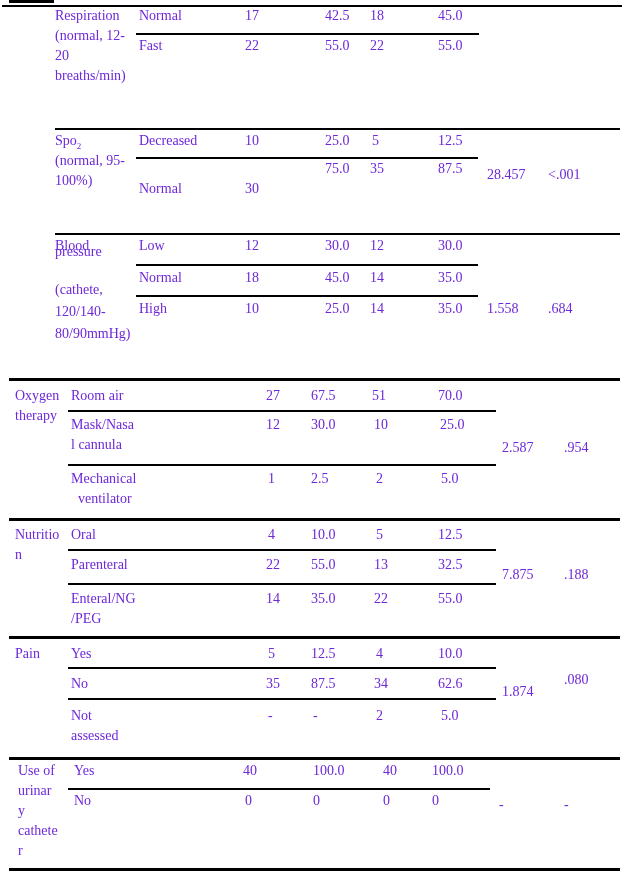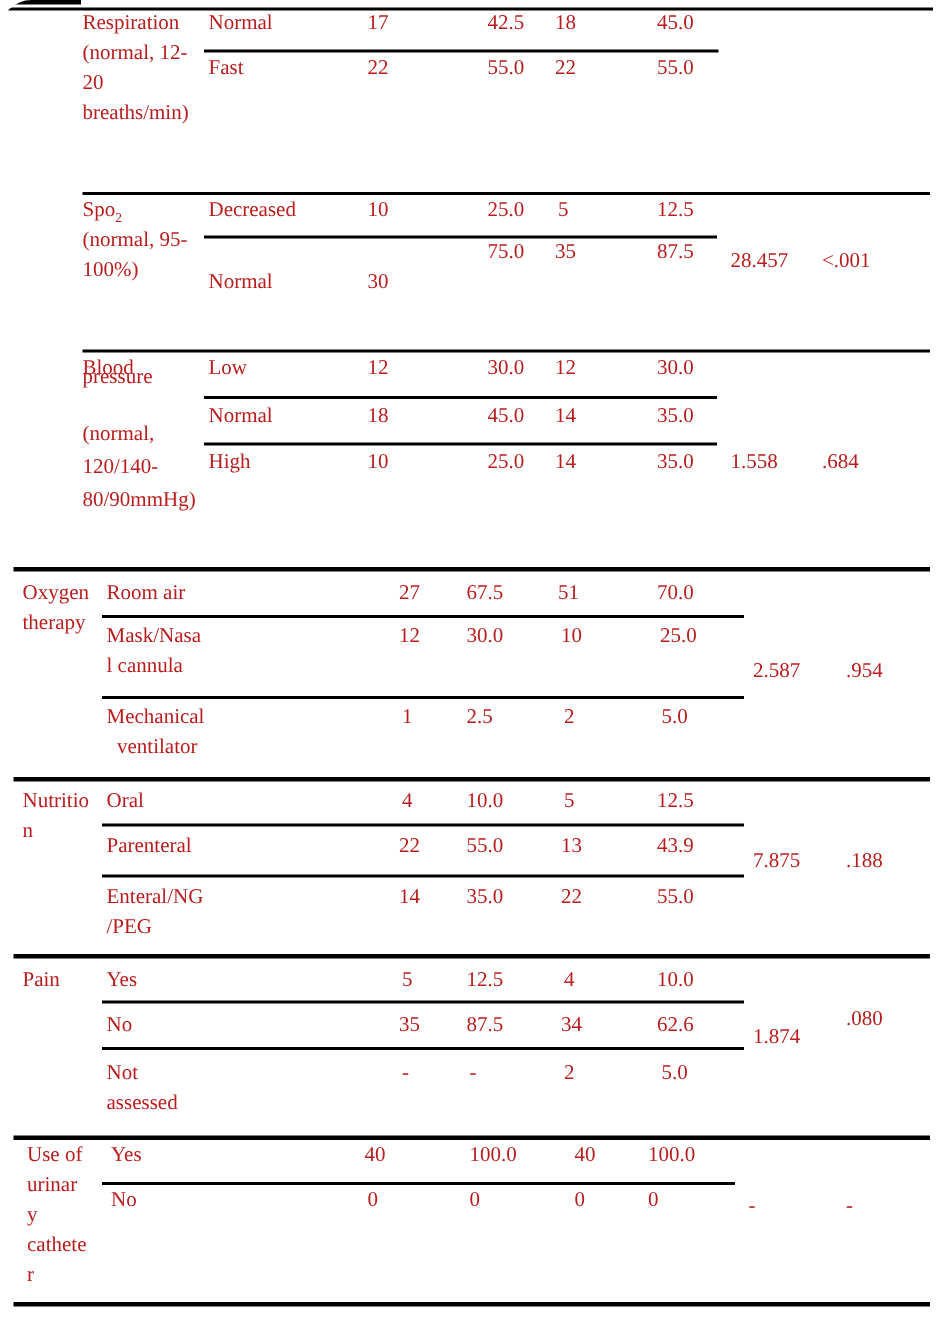--- a/index.html
+++ b/index.html
@@ -1,17 +1,17 @@
 <!DOCTYPE html>
 <html><head>
 <meta charset="utf-8">
 <style>
   html,body{margin:0;padding:0;background:#ffffff;}
   .page{position:relative;width:634px;height:896px;background:#ffffff;overflow:hidden;
-        font-family:"Liberation Serif", serif;color:#b91c1c;border-radius:21px;}
+        font-family:"Liberation Serif", serif;color:#6d28d9;}
   .t{position:absolute;font-size:14px;line-height:15px;white-space:nowrap;}
   .t sub{font-size:9px;line-height:1;}
   .rule{position:absolute;background:#000;}
 </style>
 </head>
 <body>
 
 <div class="page">
 
   <div class="rule" style="left:9px;top:0;width:45px;height:3px"></div>
@@ -61,21 +61,21 @@
   <span class="t" style="left:325px;top:161px">75.0</span>
   <span class="t" style="left:370px;top:161px">35</span>
   <span class="t" style="left:438px;top:161px">87.5</span>
   <span class="t" style="left:139px;top:181px">Normal</span>
   <span class="t" style="left:245px;top:181px">30</span>
   <span class="t" style="left:487px;top:167px">28.457</span>
   <span class="t" style="left:548px;top:167px">&lt;.001</span>
 
   <span class="t" style="left:55px;top:238px">Blood</span>
   <span class="t" style="left:55px;top:244px">pressure</span>
-  <span class="t" style="left:55px;top:282px">(normal,</span>
+  <span class="t" style="left:55px;top:282px">(cathete,</span>
   <span class="t" style="left:55px;top:304px">120/140-</span>
   <span class="t" style="left:55px;top:326px">80/90mmHg)</span>
   <span class="t" style="left:139px;top:238px">Low</span>
   <span class="t" style="left:245px;top:238px">12</span>
   <span class="t" style="left:325px;top:238px">30.0</span>
   <span class="t" style="left:370px;top:238px">12</span>
   <span class="t" style="left:438px;top:238px">30.0</span>
   <span class="t" style="left:139px;top:270px">Normal</span>
   <span class="t" style="left:245px;top:270px">18</span>
   <span class="t" style="left:325px;top:270px">45.0</span>
@@ -115,21 +115,21 @@
   <span class="t" style="left:15px;top:547px">n</span>
   <span class="t" style="left:71px;top:527px">Oral</span>
   <span class="t" style="left:268px;top:527px">4</span>
   <span class="t" style="left:311px;top:527px">10.0</span>
   <span class="t" style="left:376px;top:527px">5</span>
   <span class="t" style="left:438px;top:527px">12.5</span>
   <span class="t" style="left:71px;top:557px">Parenteral</span>
   <span class="t" style="left:266px;top:557px">22</span>
   <span class="t" style="left:311px;top:557px">55.0</span>
   <span class="t" style="left:374px;top:557px">13</span>
-  <span class="t" style="left:438px;top:557px">43.9</span>
+  <span class="t" style="left:438px;top:557px">32.5</span>
   <span class="t" style="left:71px;top:591px">Enteral/NG</span>
   <span class="t" style="left:71px;top:611px">/PEG</span>
   <span class="t" style="left:266px;top:591px">14</span>
   <span class="t" style="left:311px;top:591px">35.0</span>
   <span class="t" style="left:374px;top:591px">22</span>
   <span class="t" style="left:438px;top:591px">55.0</span>
   <span class="t" style="left:502px;top:567px">7.875</span>
   <span class="t" style="left:564px;top:567px">.188</span>
 
   <span class="t" style="left:15px;top:646px">Pain</span>

